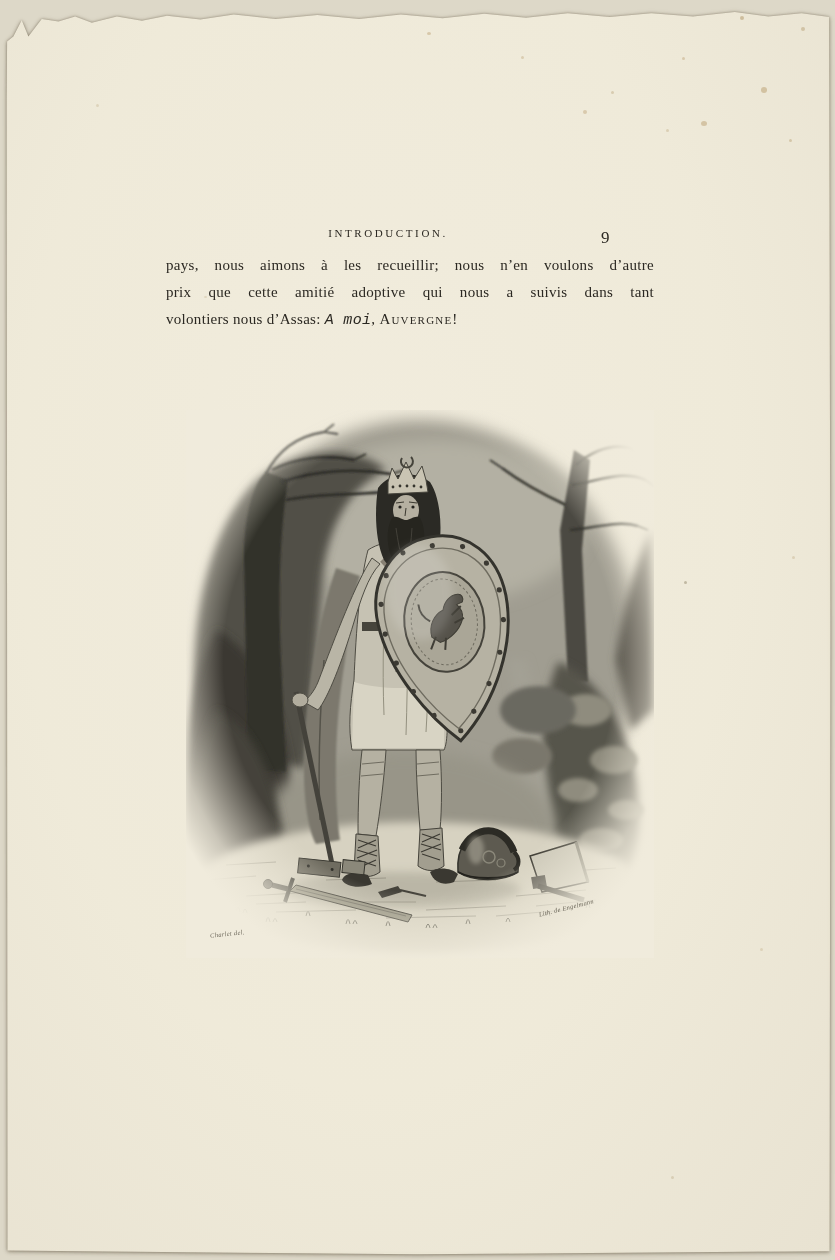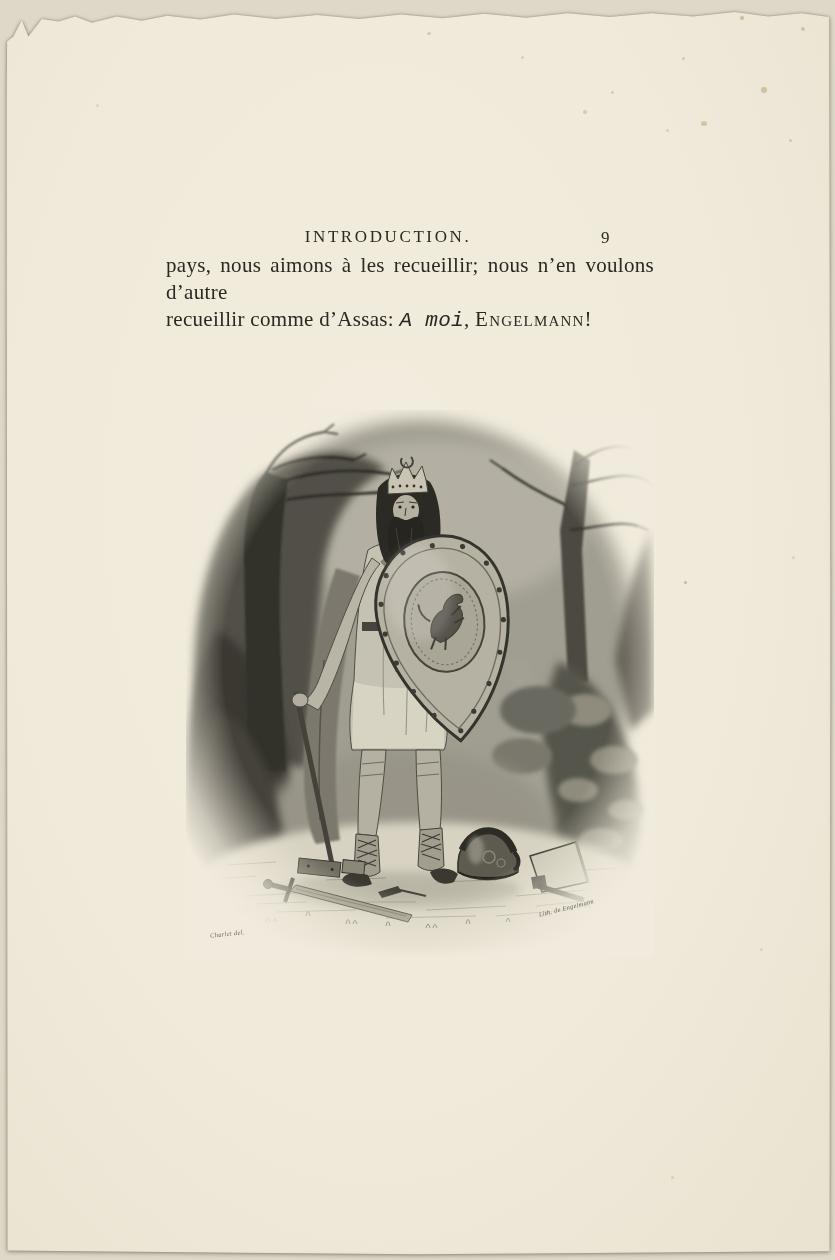--- a/index.html
+++ b/index.html
@@ -23,26 +23,26 @@
       96% 1.05%, 99.3% 1.35%, 99.45% 50%, 99.35% 99.3%, 50% 99.55%
     );
     box-shadow:inset 3px 0 7px -3px rgba(120,105,80,.35),
                inset -3px 0 7px -3px rgba(120,105,80,.3),
                inset 0 5px 9px -4px rgba(140,115,75,.4),
                inset 0 -4px 8px -4px rgba(120,105,80,.3);
   }
   .fox{position:absolute;border-radius:50%;filter:blur(.6px);}
   .header-row{position:absolute;left:166px;top:227px;width:444px;height:24px;color:#2b2822;}
   .title{
-    text-align:center;font-size:17px;letter-spacing:2.6px;font-weight:400;
+    text-align:center;font-size:11px;letter-spacing:2.6px;font-weight:400;
   }
   .pagenum{position:absolute;right:0;top:1px;font-size:17px;letter-spacing:.5px;}
   .bodytext{
     position:absolute;left:166px;top:252px;width:488px;
-    font-size:21px;line-height:27.2px;color:#2b2822;letter-spacing:.3px;
+    font-size:15px;line-height:27.2px;color:#2b2822;letter-spacing:.3px;
   }
   .jline{text-align:justify;text-align-last:justify;}
   .lastline{text-align:left;}
   .it{font-style:italic;font-family:Liberation Mono, monospace;}
   .sc{font-variant:small-caps;letter-spacing:1.2px;}
   .illus{position:absolute;left:186px;top:410px;width:468px;height:548px;}
   .illus svg{position:absolute;inset:0;}
   .sig{
     position:absolute;font-size:6.5px;font-style:italic;color:#6c675a;
     letter-spacing:.3px;white-space:nowrap;
@@ -77,21 +77,22 @@
     <i class="fox" style="left:792px;top:556px;width:3px;height:3px;background:rgba(150,115,55,.2)"></i>
   </div>
 
   <div class="header-row">
     <div class="title">INTRODUCTION.</div>
     <div class="pagenum">9</div>
   </div>
 
   <div class="bodytext">
     <div class="jline">pays, nous aimons à les recueillir; nous n’en voulons d’autre</div>
-    <div class="lastline"><span>recueillir comme d’Assas: </span><span class="it">A moi</span><span>, </span><span class="sc">Engelmann</span><span>!</span></div>
+    <div class="jline">prix que cette amitié adoptive qui nous a suivis dans tant</div>
+    <div class="lastline"><span>volontiers nous d’Assas: </span><span class="it">A moi</span><span>, </span><span class="sc">Auvergne</span><span>!</span></div>
   </div>
 
   <div class="illus">
     <svg viewBox="0 0 468 548" width="468" height="548">
       <defs>
         <filter id="f8" x="-40%" y="-40%" width="180%" height="180%">
               <feGaussianBlur stdDeviation="8"></feGaussianBlur>
             </filter>
         <filter id="f4" x="-40%" y="-40%" width="180%" height="180%">
               <feGaussianBlur stdDeviation="4"></feGaussianBlur>

